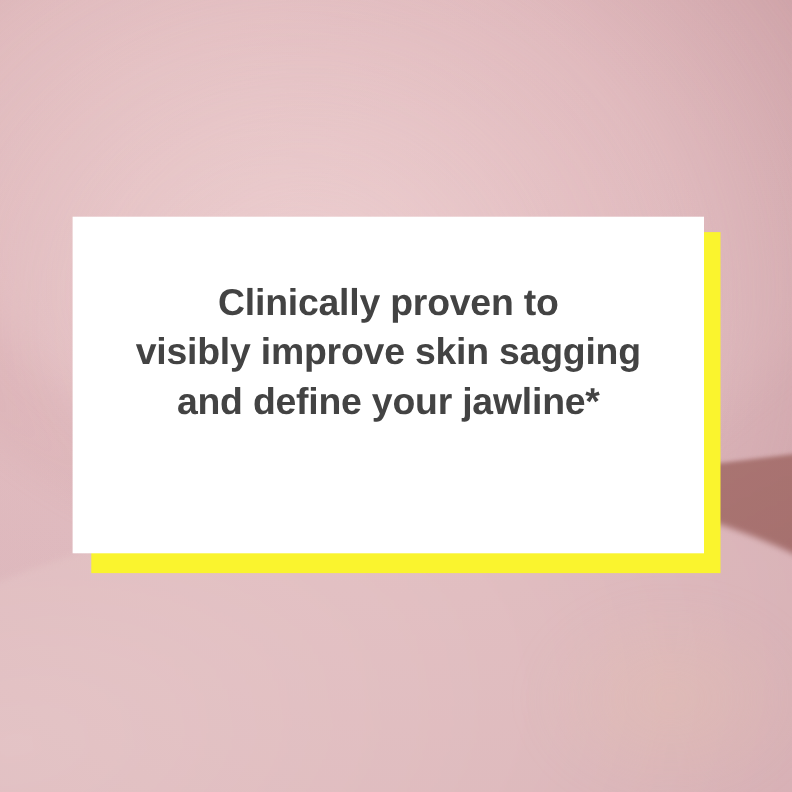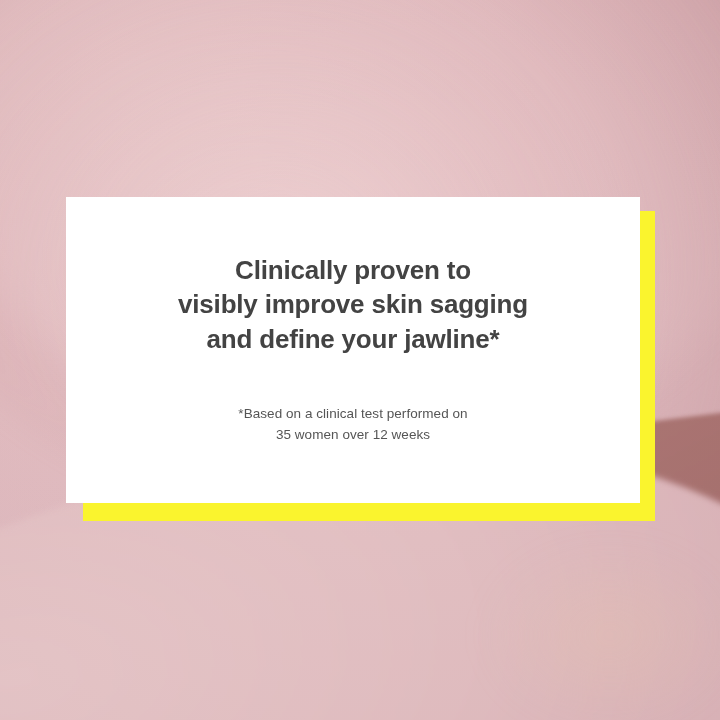--- a/index.html
+++ b/index.html
@@ -133,21 +133,21 @@
     background: #ffffff;
     box-sizing: border-box;
     padding: 56px 30px 0 30px;
     text-align: center;
   }
 
   .claim-heading {
     margin: 0;
     color: #434343;
     font-family: "Liberation Sans", sans-serif;
-    font-size: 26px;
+    font-size: 34px;
     line-height: 1.32;
     font-weight: 700;
     letter-spacing: -0.2px;
     white-space: pre-line;
   }
 
   .claim-footnote {
     margin: 0;
     padding-top: 48px;
     color: #555555;
@@ -171,17 +171,15 @@
   <div class="bg-blob"></div>
   <div class="bg-sheen"></div>
   <div class="bg-vignette"></div>
 
   <div class="accent-panel"></div>
 
   <div class="claim-card">
     <h1 class="claim-heading">Clinically proven to
 visibly improve skin sagging
 and define your jawline*</h1>
-    <p class="claim-footnote">*Based on a clinical test performed on
-35 women over 12 weeks</p>
   </div>
 
 </div>
 
 </body></html>

